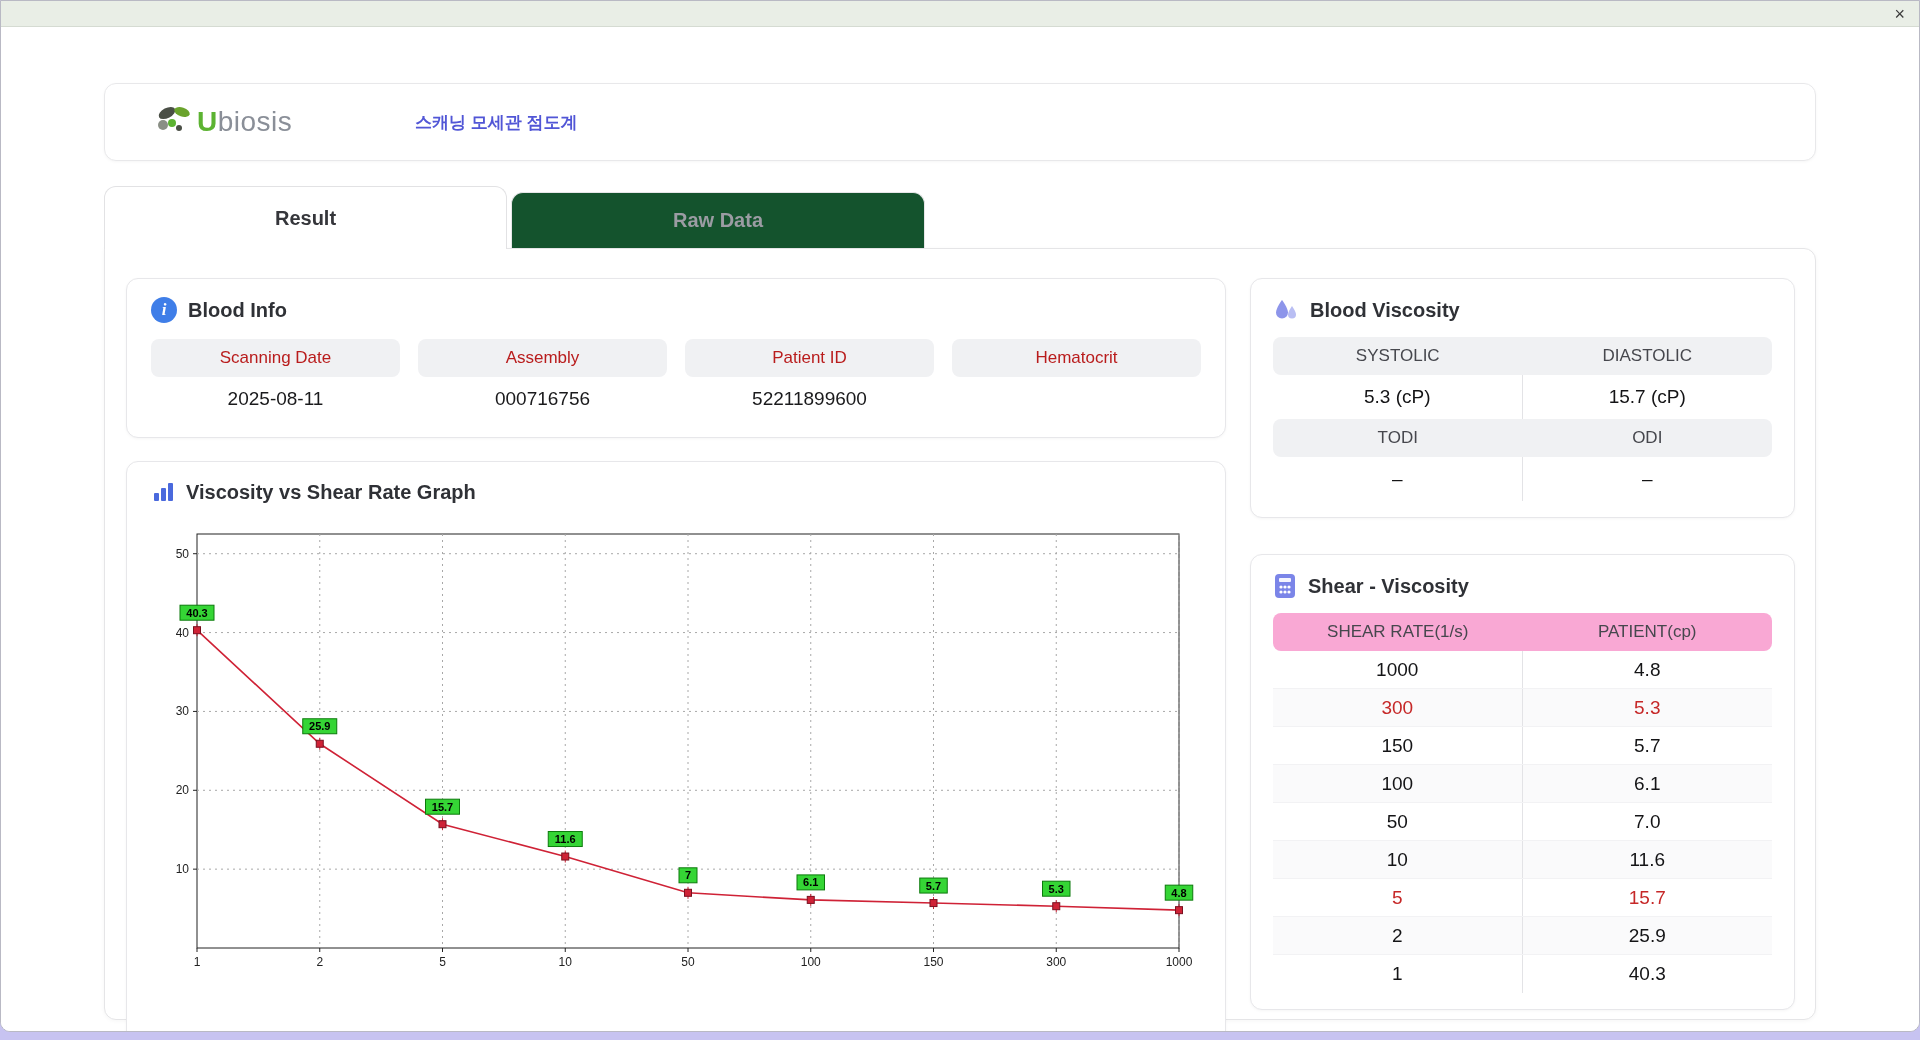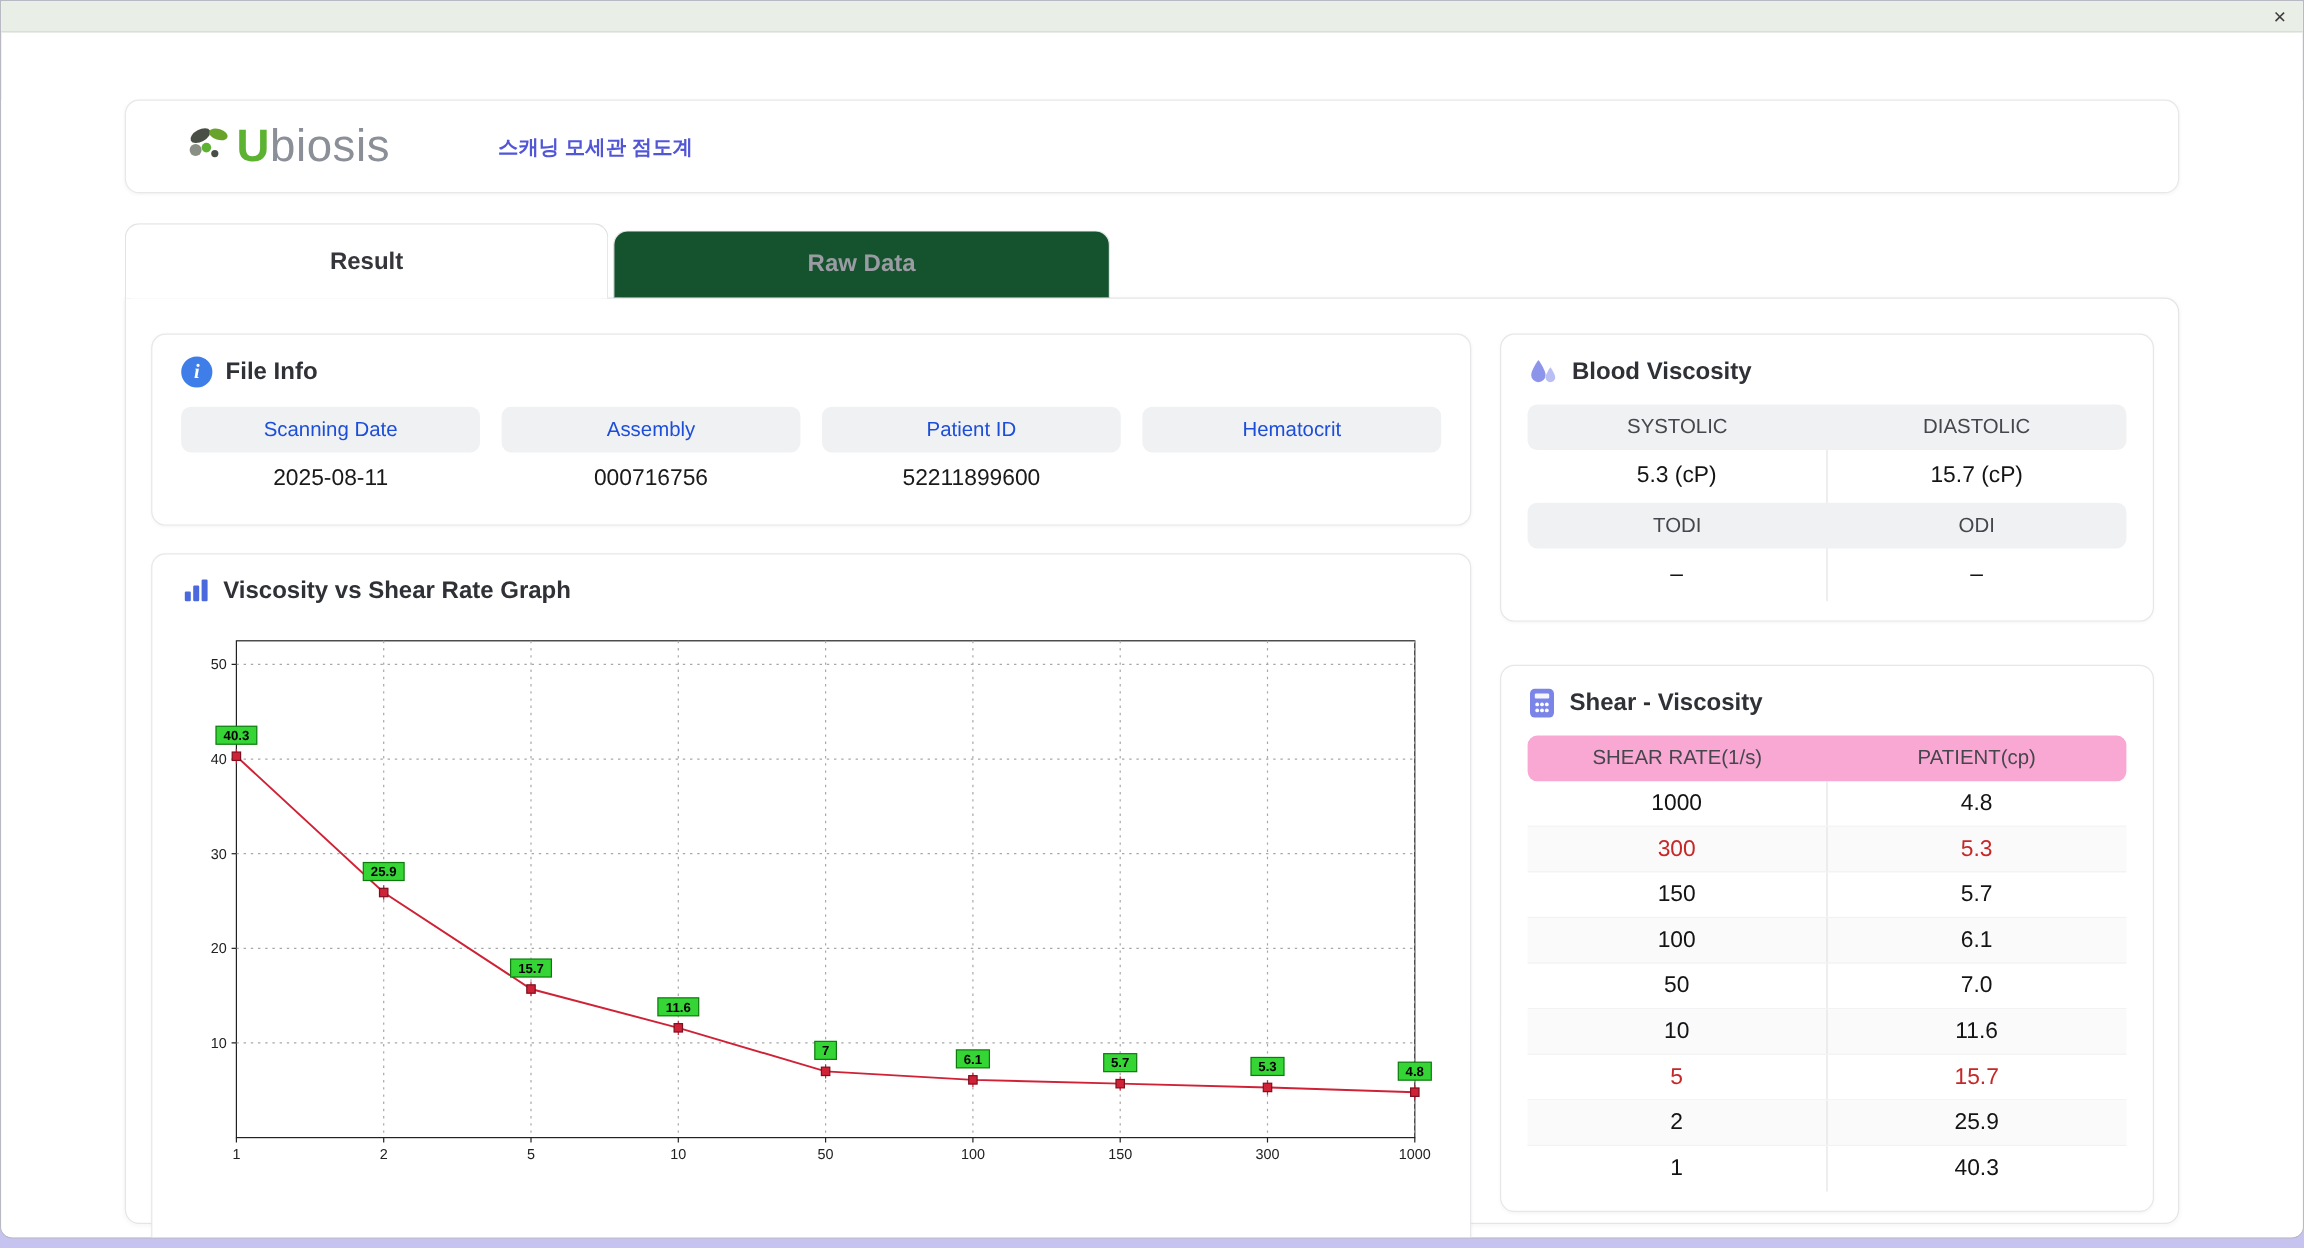--- a/index.html
+++ b/index.html
@@ -30,21 +30,21 @@
   
   .header-card {
     margin: 56px 103px 0; height: 78px;
     border: 1px solid #e8e8ea; border-radius: 12px;
     box-shadow: 0 1px 3px rgba(0,0,0,0.04);
     display: flex; align-items: center; padding-left: 50px;
     background: #fff;
   }
   .logo { display: flex; align-items: center; width: 215px; }
   .logo svg { margin-right: 2px; }
-  .logo-text { font-size: 38px; font-weight: 600; letter-spacing: 0.5px; }
+  .logo-text { font-size: 28px; font-weight: 600; letter-spacing: 0.5px; }
   .logo-u { color: #5cb332; }
   .logo-rest { color: #8a8f98; font-weight: 500; }
   .app-title { margin-left: 45px; font-size: 17px; font-weight: 700; color: #5156d6; }
 
   
   .tabs { display: flex; align-items: flex-end; height: 63px; margin: 24px 103px 0; position: relative; z-index: 5; }
   .tab { display: flex; align-items: center; justify-content: center; font-size: 20px; font-weight: 700; border-radius: 12px 12px 0 0; }
   .tab-active {
     width: 403px; height: 63px; background: #fff; color: #35363b;
     border: 1px solid #e2e2e4; border-bottom: none; margin-bottom: -1px;
@@ -76,21 +76,21 @@
   .file-info-card { height: 160px; padding: 18px 24px; margin-bottom: 23px; }
   .info-icon {
     width: 26px; height: 26px; border-radius: 50%; background: #3f7ee8;
     color: #fff; display: flex; align-items: center; justify-content: center;
     font-family: "Liberation Serif", serif; font-style: italic; font-weight: 700; font-size: 17px;
   }
   .fields { margin-top: 16px; display: grid; grid-template-columns: repeat(4, 1fr); gap: 18px; }
   .fhead {
     height: 38px; background: #f0f1f3; border-radius: 8px;
     display: flex; align-items: center; justify-content: center;
-    font-size: 17px; color: #1d4ed8;
+    font-size: 17px; color: #b91c1c;
   }
   .fval {
     height: 44px; display: flex; align-items: center; justify-content: center;
     font-size: 19px; color: #1a1a1c;
   }
 
   
   .graph-card { height: 641px; padding: 18px 24px; }
   #chart-svg { margin-top: 8px; margin-left: 4px; display: block; }
   #chart-svg text { font-family: "Liberation Sans", sans-serif; }
@@ -143,21 +143,21 @@
       <div class="tab tab-active">Result</div>
       <div class="tab tab-inactive">Raw Data</div>
     </div>
 
     <div class="main-card">
       <div class="left-col">
 
         <section class="card file-info-card">
           <div class="card-title">
             <span class="info-icon">i</span>
-            <h3>File Info</h3>
+            <h3>Blood Info</h3>
           </div>
           <div class="fields" id="file-fields">
               <div>
        <div class="fhead">Scanning Date</div>
        <div class="fval">2025-08-11</div>
      </div>
               <div>
        <div class="fhead">Assembly</div>
        <div class="fval">000716756</div>
      </div>

